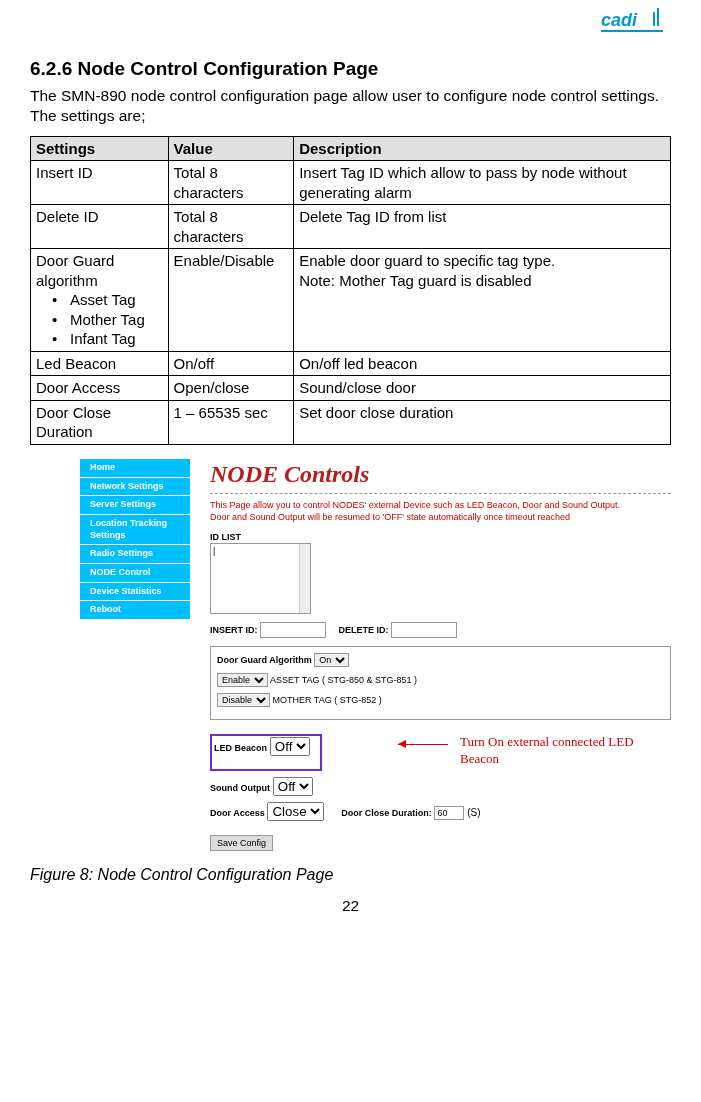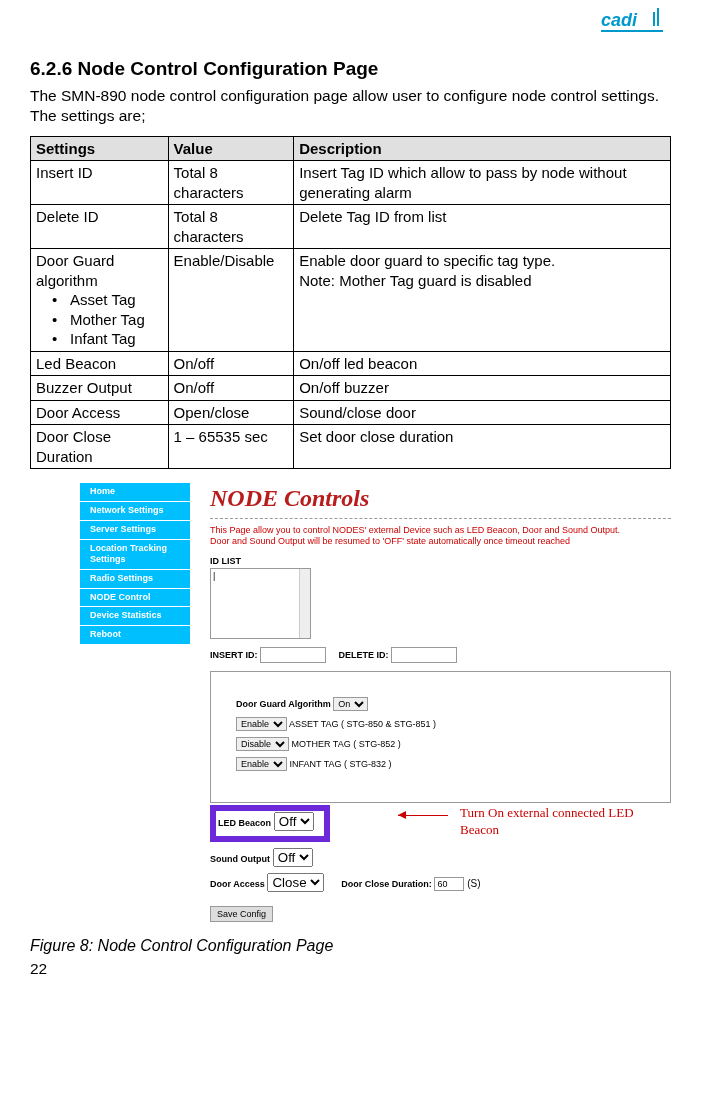--- a/index.html
+++ b/index.html
@@ -17,30 +17,30 @@
 .sidebar-item{background:#00bfff;color:#fff;border-bottom:1px solid #fff;padding:3px 10px;font-weight:bold;font-size:9px}
 .main{margin-left:20px;flex:1}
 .nc-title{font-family:'Times New Roman',serif;font-size:24px;font-weight:bold;font-style:italic;color:#b91c1c;border-bottom:1px dashed #999;padding-bottom:3px;margin-bottom:6px}
 .desc{color:#c00;font-size:9px;}
 .desc2{color:#c00;font-size:9px;margin-bottom:8px}
 .lbl{font-weight:bold;font-size:9px}
 .idlist{border:1px solid #999;width:95px;height:65px;background:#fff;display:inline-block;vertical-align:top;padding:2px;font-size:9px;position:relative}
 .idlist::after{content:"";position:absolute;right:0;top:0;bottom:0;width:10px;background:#eee;border-left:1px solid #ccc}
 .inputrow{margin:8px 0;font-size:9px}
 .inputrow input{border:1px solid #999;width:60px;height:12px;font-size:9px}
-.panel{border:1px solid #999;padding:25px;margin-bottom:2px;font-size:9px}
+.panel{border:1px solid #999;padding:6px;margin-bottom:14px;font-size:9px}
 .panel select{font-size:9px;border:1px solid #999}
 .controls-area{position:relative}
 .callout{position:absolute;left:250px;top:0;color:#c00;font-size:13px;font-family:'Times New Roman',serif}
 .arrow-line{position:absolute;left:188px;top:10px;width:50px;height:1px;background:#c00}
 .arrow-head{position:absolute;left:188px;top:6px;width:0;height:0;border-right:8px solid #c00;border-top:4px solid transparent;border-bottom:4px solid transparent}
-.led-row{display:inline-block;border:6px solid #6d28d9;padding:1px 10px 5px 2px}
+.led-row{display:inline-block;border:2px solid #6d28d9;padding:1px 10px 13px 2px}
 .save-btn{background:#ddd;border:1px solid #999;padding:2px 6px;font-size:9px;margin-top:8px;display:inline-block}
 .caption{text-align:left;font-style:italic;margin-top:14px;font-size:16px}
-.pagenum{text-align:left;margin-top:2px}
+.pagenum{text-align:center;margin-top:10px}
 </style>
 </head>
 <body>
 
 <div class="logo">
 <svg width="70" height="24" viewBox="0 0 70 24">
       <text x="0" y="18" fill="#0099cc" font-family="Arial" font-weight="bold" font-size="18" font-style="italic">cadi</text>
       <rect x="52" y="4" width="2" height="14" fill="#0099cc"></rect>
       <rect x="56" y="0" width="2" height="18" fill="#0099cc"></rect>
       <rect x="0" y="22" width="62" height="2" fill="#0099cc"></rect>
@@ -81,25 +81,20 @@
         <td>Enable/Disable</td>
         <td style="white-space: pre-line;">Enable door guard to specific tag type.
 Note: Mother Tag guard is disabled</td>
       </tr>
       <tr>
         <td>Led Beacon</td>
         <td>On/off</td>
         <td style="white-space: pre-line;">On/off led beacon</td>
       </tr>
       <tr>
-        <td>Buzzer Output</td>
-        <td>On/off</td>
-        <td style="white-space: pre-line;">On/off buzzer</td>
-      </tr>
-      <tr>
         <td>Door Access</td>
         <td>Open/close</td>
         <td style="white-space: pre-line;">Sound/close door</td>
       </tr>
       <tr>
         <td>Door Close Duration</td>
         <td>1 – 65535 sec</td>
         <td style="white-space: pre-line;">Set door close duration</td>
       </tr>
     </tbody>
@@ -130,21 +125,20 @@
       <input type="text" style="">
     </div>
     <div class="panel">
       <div style="margin-bottom:6px">
         <span class="lbl">Door Guard Algorithm</span>
         <select><option>On</option></select>
       </div>
       <div id="panelrows">
           <div style="margin-bottom: 6px;"><select><option>Enable</option></select><span> ASSET TAG   ( STG-850  &amp;  STG-851 )</span></div>
           <div style="margin-bottom: 6px;"><select><option>Disable</option></select><span> MOTHER TAG  ( STG-852 )</span></div>
-          <div style="margin-bottom: 6px;"><select><option>Enable</option></select><span> INFANT TAG  ( STG-832 )</span></div>
         </div>
     </div>
     <div class="controls-area">
       <div class="arrow-line"></div>
       <div class="arrow-head"></div>
       <div class="callout">Turn On external connected LED Beacon</div>
       <div style="margin-bottom:6px">
         <span class="led-row">
           <span class="lbl">LED Beacon</span>
           <select><option>Off</option></select>

